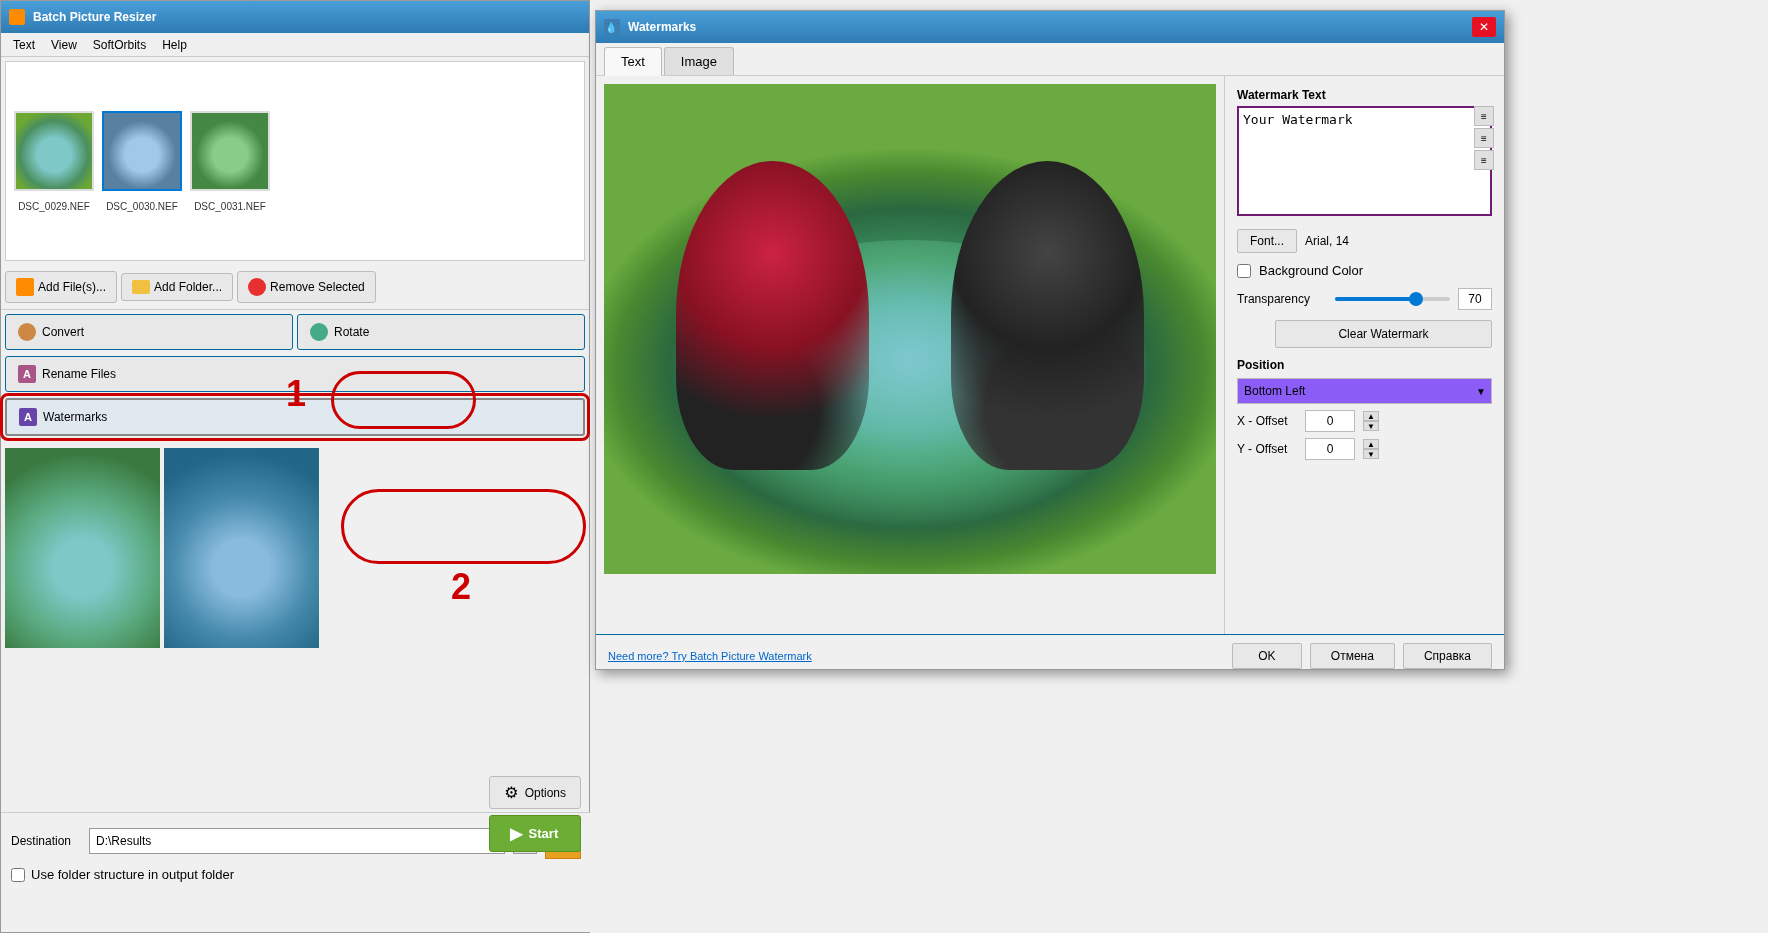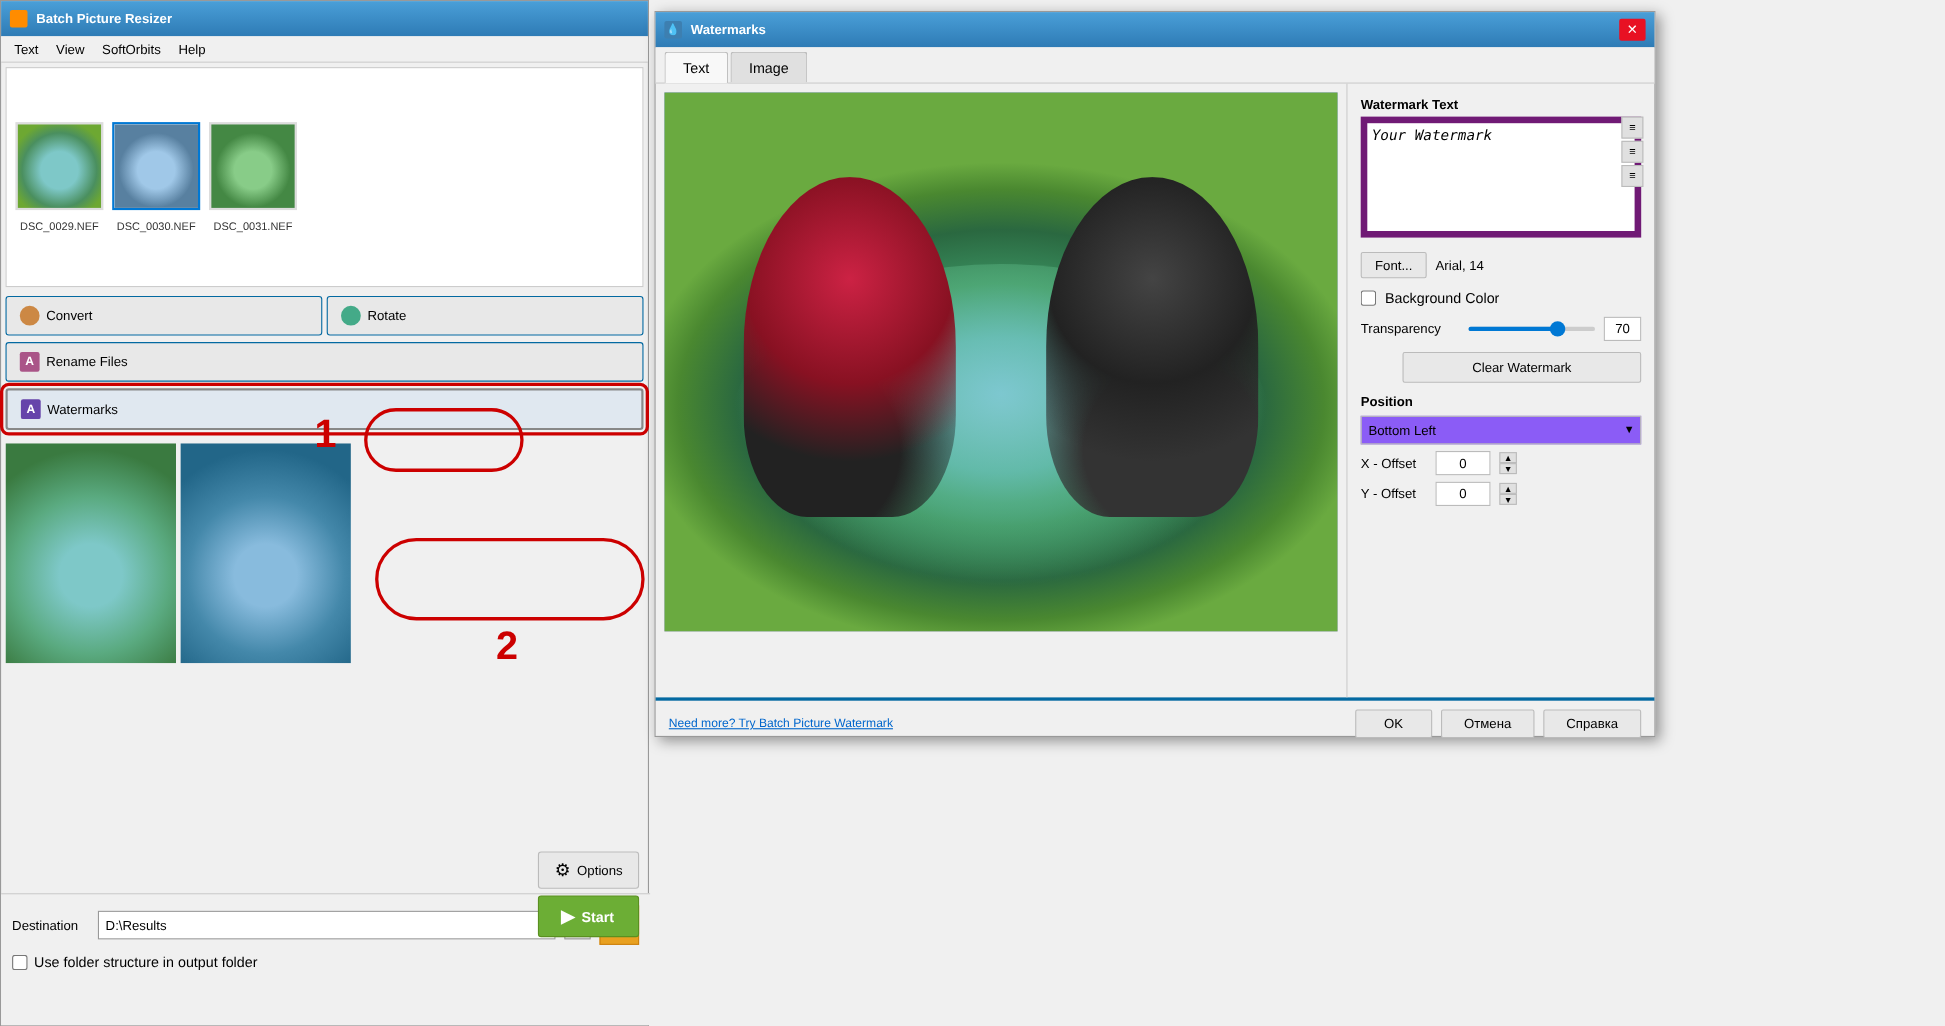--- a/index.html
+++ b/index.html
@@ -65,21 +65,21 @@
     .dialog-body { display: flex; height: calc(100% - 100px); }
 
     
     .preview-panel { flex: 1; padding: 8px; position: relative; }
     .preview-panel-img { width: 100%; height: 490px; background: #888; object-fit: cover; overflow: hidden; position: relative; }
 
     
     .settings-panel { width: 280px; padding: 12px; display: flex; flex-direction: column; gap: 10px; border-left: 1px solid #ccc; overflow-y: auto; }
 
     .settings-label { font-size: 12px; font-weight: bold; margin-bottom: 4px; }
-    .watermark-textarea { width: 100%; height: 110px; border: 6px solid #701a75; padding: 4px; font-size: 13px; resize: none; background: white; font-style: italic; }
+    .watermark-textarea { width: 100%; height: 110px; border: 2px solid #701a75; padding: 4px; font-size: 13px; resize: none; background: white; }
     .align-btn { width: 20px; height: 20px; background: #e0e0e0; border: 1px solid #bbb; cursor: pointer; display: flex; align-items: center; justify-content: center; font-size: 10px; }
 
     .font-row { display: flex; align-items: center; gap: 8px; }
     .font-btn { padding: 4px 12px; background: #e8e8e8; border: 1px solid #bbb; cursor: pointer; font-size: 12px; border-radius: 2px; }
     .font-value { font-size: 12px; }
 
     .bg-color-row { display: flex; align-items: center; gap: 8px; }
     .bg-color-check { width: 14px; height: 14px; border: 1px solid #666; cursor: pointer; }
 
     .transparency-row { display: flex; align-items: center; gap: 8px; }
@@ -96,21 +96,21 @@
     .position-select { width: 100%; height: 26px; border: 1px solid #bbb; background: #8b5cf6; font-size: 12px; padding: 2px 6px; appearance: none; }
     .position-select-wrap { position: relative; }
     .position-select-arrow { position: absolute; right: 6px; top: 50%; transform: translateY(-50%); pointer-events: none; font-size: 10px; }
 
     .offset-row { display: flex; align-items: center; gap: 8px; }
     .offset-label { font-size: 12px; width: 60px; }
     .offset-input { width: 50px; height: 22px; border: 1px solid #bbb; text-align: center; font-size: 12px; background: white; }
     .offset-spinners { display: flex; flex-direction: column; }
     .offset-spin-btn { width: 16px; height: 10px; background: #e0e0e0; border: 1px solid #bbb; cursor: pointer; display: flex; align-items: center; justify-content: center; font-size: 8px; }
 
-    .dialog-footer { display: flex; justify-content: flex-end; align-items: center; padding: 8px 12px; gap: 8px; border-top: 3px solid #0369a1; }
+    .dialog-footer { display: flex; justify-content: flex-end; align-items: center; padding: 8px 12px; gap: 8px; border-top: 1px solid #0369a1; }
     .footer-link { font-size: 11px; color: #0066cc; text-decoration: underline; cursor: pointer; flex: 1; }
     .footer-btn { padding: 5px 20px; background: #e8e8e8; border: 1px solid #bbb; cursor: pointer; font-size: 12px; border-radius: 2px; min-width: 70px; text-align: center; }
 
     
     .annotation { position: absolute; font-size: 36px; font-weight: bold; color: #cc0000; pointer-events: none; }
     
     .thumb-cake { width: 100%; height: 100%; background: radial-gradient(circle at 50% 55%, #7ec8c8 30%, #4a8f5f 60%, #6da832 80%); }
     .thumb-cake2 { width: 100%; height: 100%; background: radial-gradient(circle at 50% 55%, #a0c8e8 30%, #5880a0 60%); }
     .thumb-cake3 { width: 100%; height: 100%; background: radial-gradient(circle at 50% 55%, #88cc88 30%, #448844 60%); }
 
@@ -157,20 +157,34 @@
         <span class="thumb-label">DSC_0030.NEF</span>
       </div>
       <div class="thumb-item">
         <div class="thumb-img">
           <div class="thumb-cake3"></div>
         </div>
         <span class="thumb-label">DSC_0031.NEF</span>
       </div>
     </div>
 
+    <div class="toolbar">
+      <button class="toolbar-btn">
+        <div class="toolbar-btn-icon" style="background:#ff8c00; width:18px; height:18px; border-radius:2px;"></div>
+        <span>Add File(s)...</span>
+      </button>
+      <button class="toolbar-btn">
+        <div class="toolbar-btn-icon" style="background:#f0c040; width:18px; height:14px; border-radius:2px;"></div>
+        <span>Add Folder...</span>
+      </button>
+      <button class="toolbar-btn">
+        <div class="toolbar-btn-icon" style="background:#e83030; width:18px; height:18px; border-radius:50%;"></div>
+        <span>Remove Selected</span>
+      </button>
+    </div>
 
     <div class="action-tabs">
       <div class="action-row">
         <div class="action-tab">
           <div style="width:18px; height:18px; background:#cc8844; border-radius:50%;"></div>
           <span>Convert</span>
         </div>
         <div class="action-tab">
           <div style="width:18px; height:18px; background:#44aa88; border-radius:50%;"></div>
           <span>Rotate</span>

